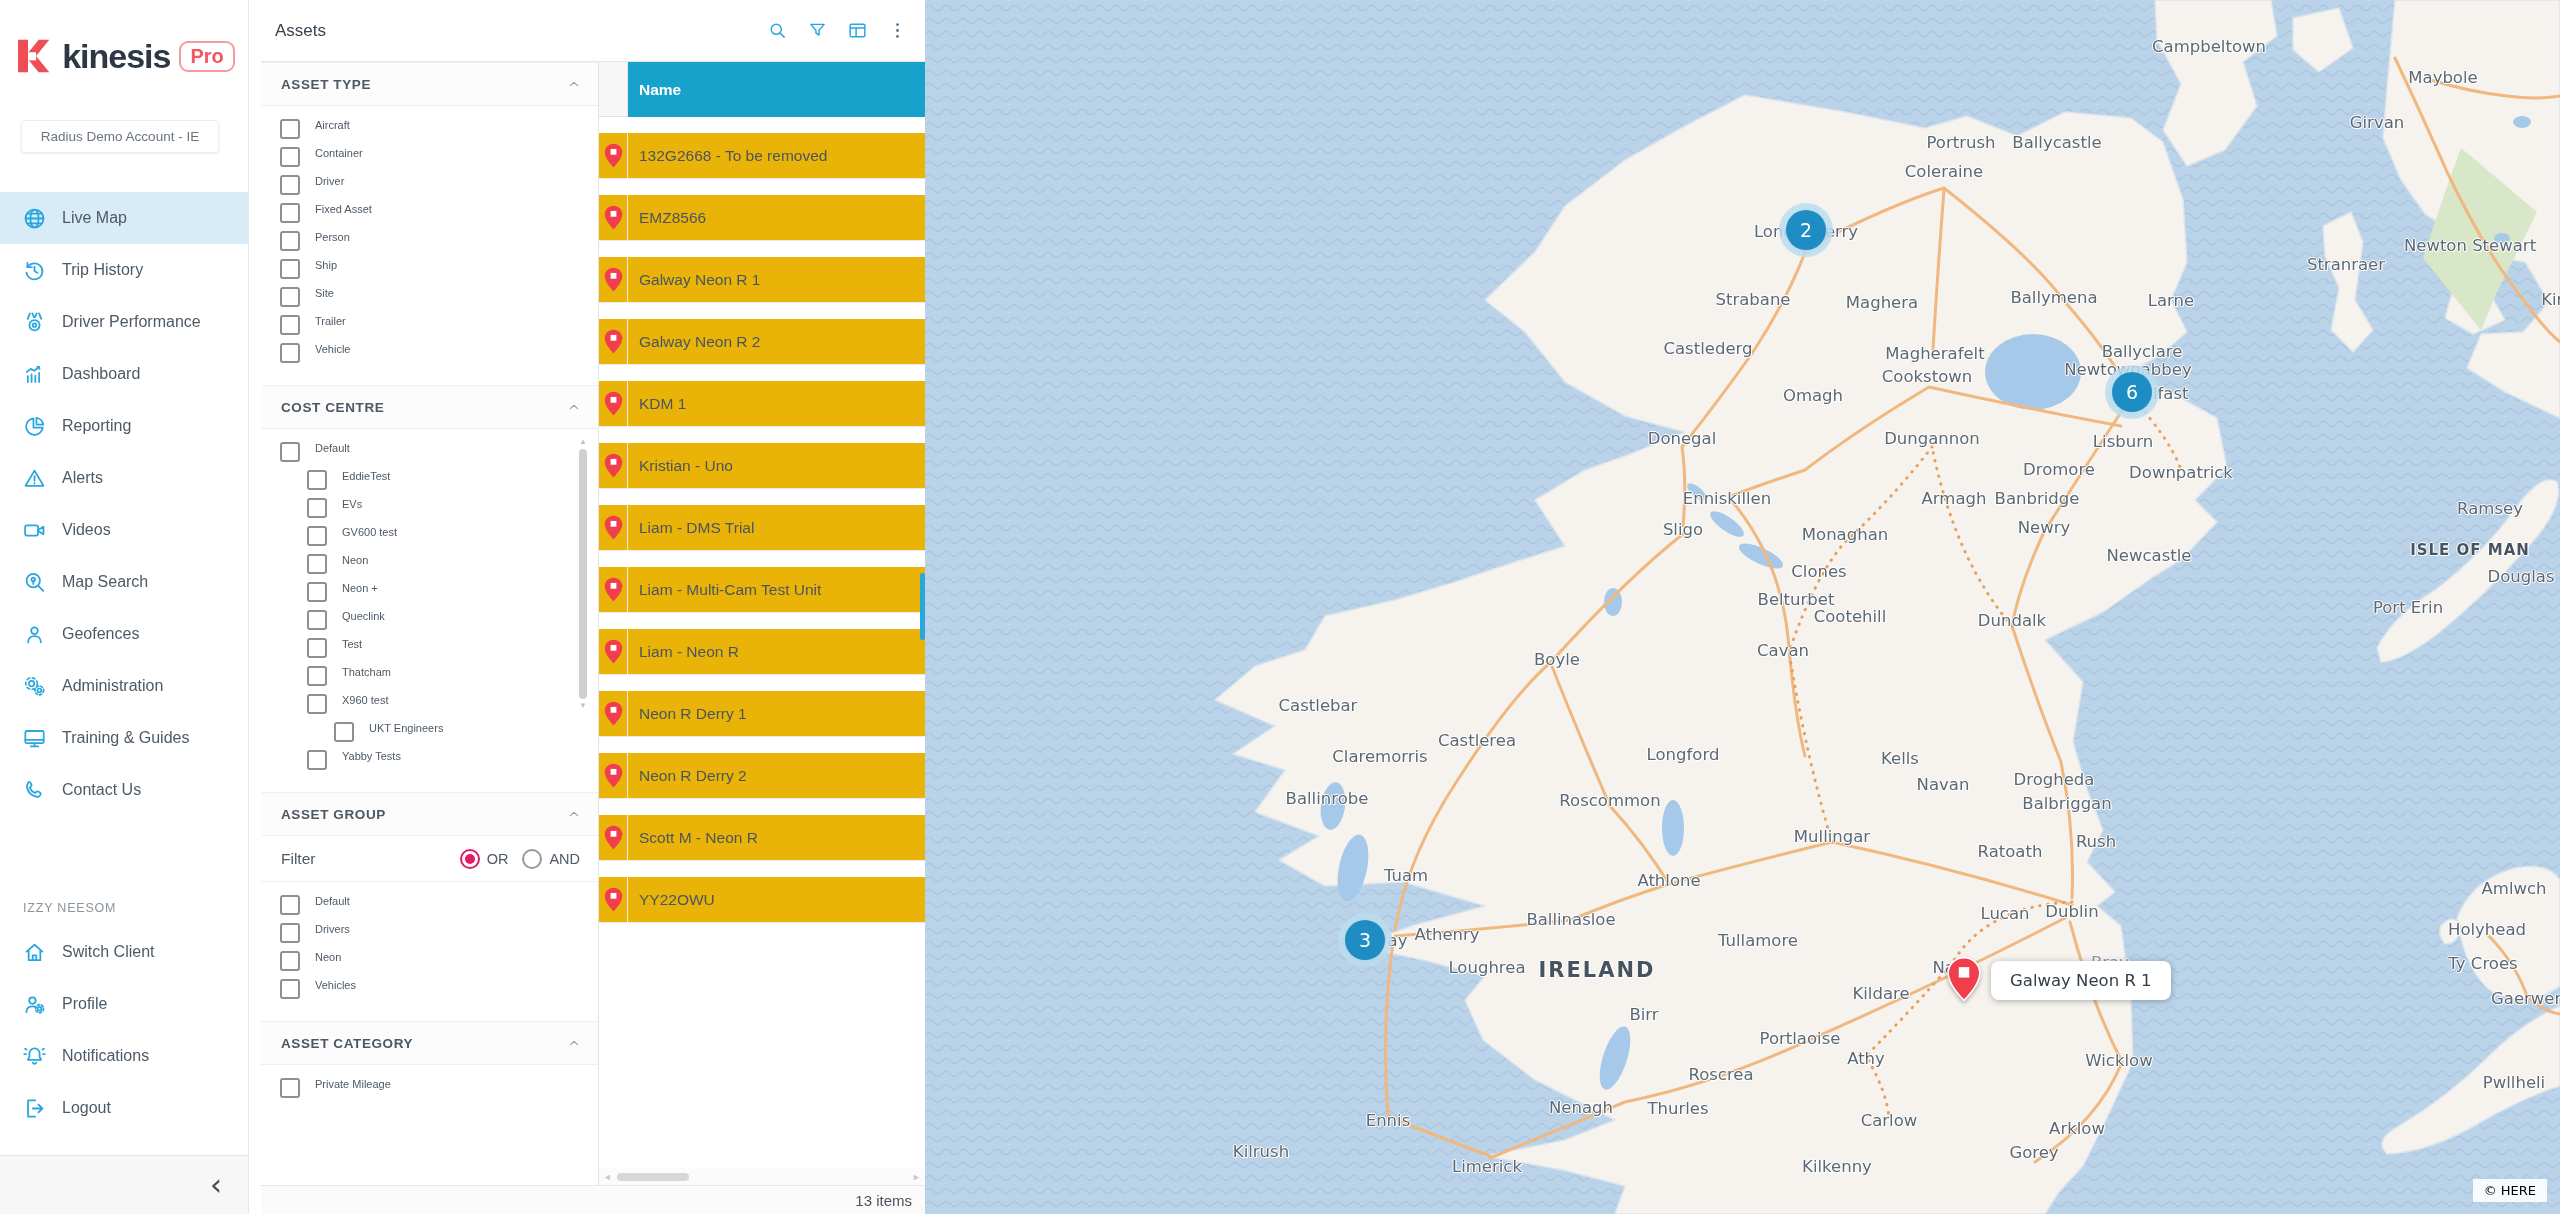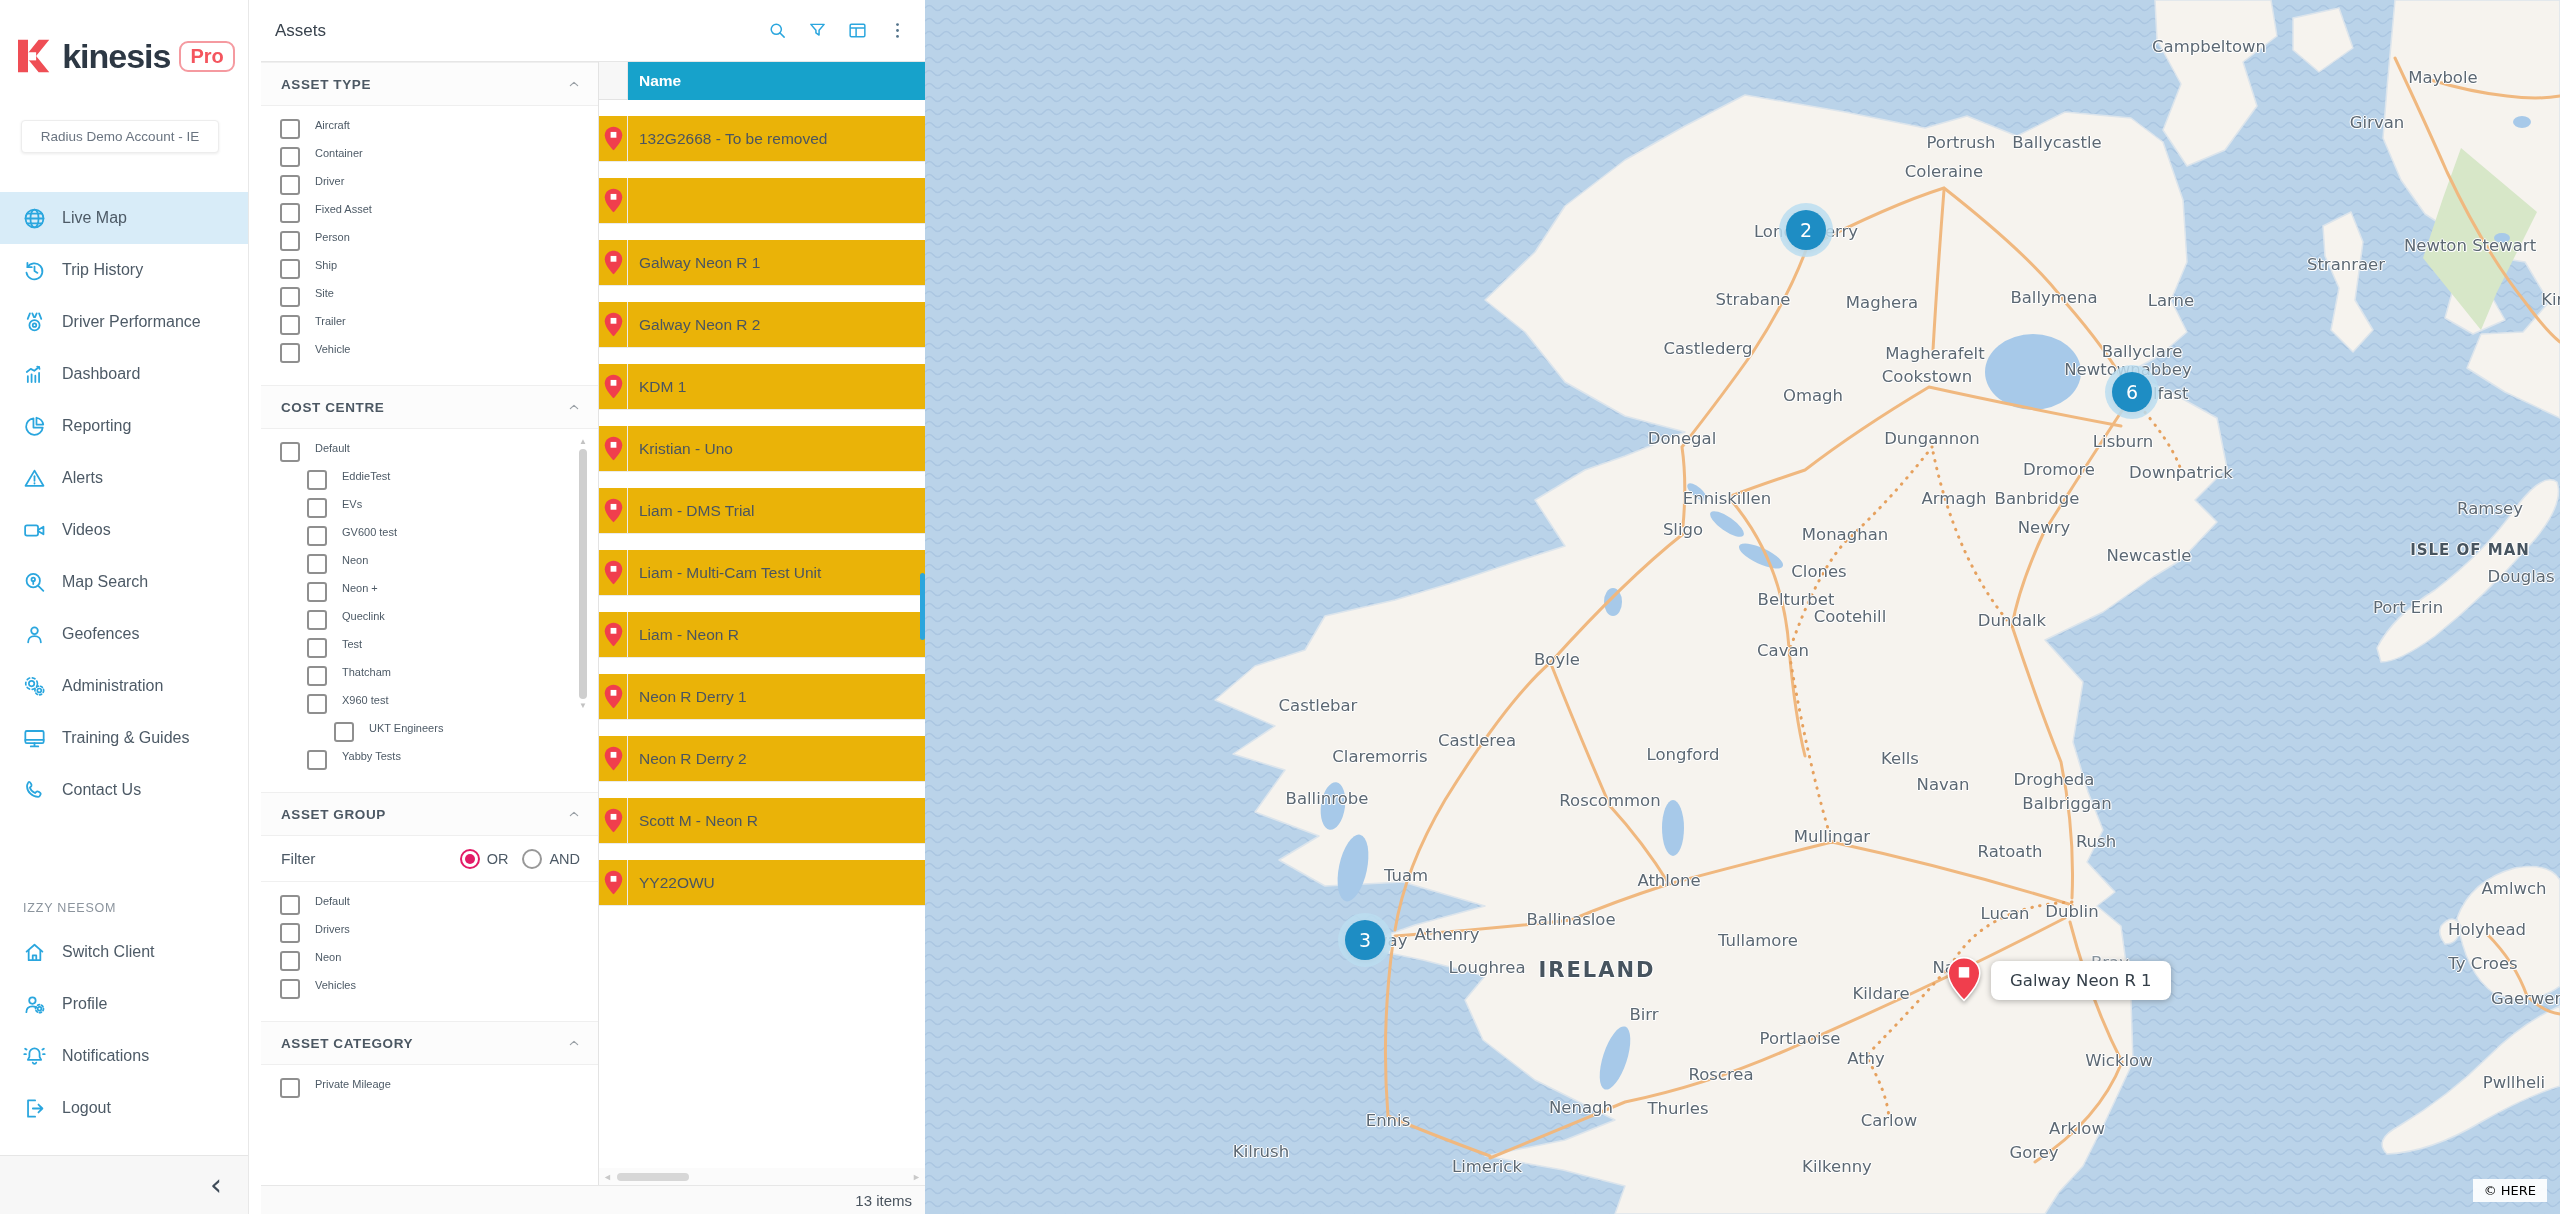--- a/index.html
+++ b/index.html
@@ -54,21 +54,21 @@
   .radio{display:flex;align-items:center;gap:7px;font-size:14.5px;color:#4d5a66;cursor:pointer;}
   .rdot{width:16px;height:16px;border:2px solid #989898;border-radius:50%;position:relative;}
   .rdot.on{border-color:#e31b67;}
   .rdot.on::after{content:'';position:absolute;inset:3px;background:#e31b67;border-radius:50%;}
   .fscroll{position:absolute;right:9px;top:52px;bottom:8px;width:12px;display:flex;flex-direction:column;align-items:center;}
   .fscroll .arr{font-size:8px;color:#c2c2c2;line-height:10px;}
   .fthumb{width:8px;height:72%;background:#cfcfcf;border-radius:4px;margin:2px 0;}
 
   
   .assets{flex:1;position:relative;overflow:hidden;}
-  .list-head{display:flex;height:38px;}
+  .list-head{display:flex;height:55px;}
   .pin-head{width:29px;background:#f7f7f7;border-bottom:1px solid #e3e3e3;border-right:1px solid #e8e8e8;box-sizing:border-box;}
   .name-head{flex:1;background:#17a2cb;color:#fff;display:flex;align-items:center;padding-left:11px;font-size:15.5px;font-weight:600;}
   .row{display:flex;height:45px;border-bottom:1px solid #ebebeb;cursor:pointer;background:#eab308;margin-top:16px;}
   .pin-cell{width:29px;display:flex;align-items:center;justify-content:center;border-right:1px solid #ebebeb;box-sizing:border-box;}
   .pin-cell svg{width:21px;height:27px;}
   .rname{flex:1;display:flex;align-items:center;padding-left:11px;font-size:15.5px;color:#4b5560;}
   .vthumb{position:absolute;right:0;top:511px;width:5px;height:67px;background:#2aa5dd;border-radius:3px;}
   .hscroll{position:absolute;left:0;right:0;bottom:0;height:17px;background:#fbfbfb;display:flex;align-items:center;padding:0 4px;box-sizing:border-box;}
   .hscroll .arr{font-size:9px;color:#c9c9c9;}
   .hthumb{width:72px;height:8px;background:#d7d7d7;border-radius:4px;margin-left:5px;}
@@ -556,20 +556,21 @@
               <span class="rname">132G2668 - To be removed</span>
             </div>
 
             <div class="row">
               <span class="pin-cell">
                 <svg viewBox="0 0 24 30">
                   <path d="M12 1.5C6.4 1.5 2 5.9 2 11.3 2 19 12 28.5 12 28.5S22 19 22 11.3C22 5.9 17.6 1.5 12 1.5z" fill="#f03e4d"></path>
                   <rect x="8.7" y="7.5" width="6.6" height="6.6" fill="#fff"></rect>
                 </svg>
               </span>
+              <span class="rname">EMZ8566</span>
             </div>
 
             <div class="row">
               <span class="pin-cell">
                 <svg viewBox="0 0 24 30">
                   <path d="M12 1.5C6.4 1.5 2 5.9 2 11.3 2 19 12 28.5 12 28.5S22 19 22 11.3C22 5.9 17.6 1.5 12 1.5z" fill="#f03e4d"></path>
                   <rect x="8.7" y="7.5" width="6.6" height="6.6" fill="#fff"></rect>
                 </svg>
               </span>
               <span class="rname">Galway Neon R 1</span>

